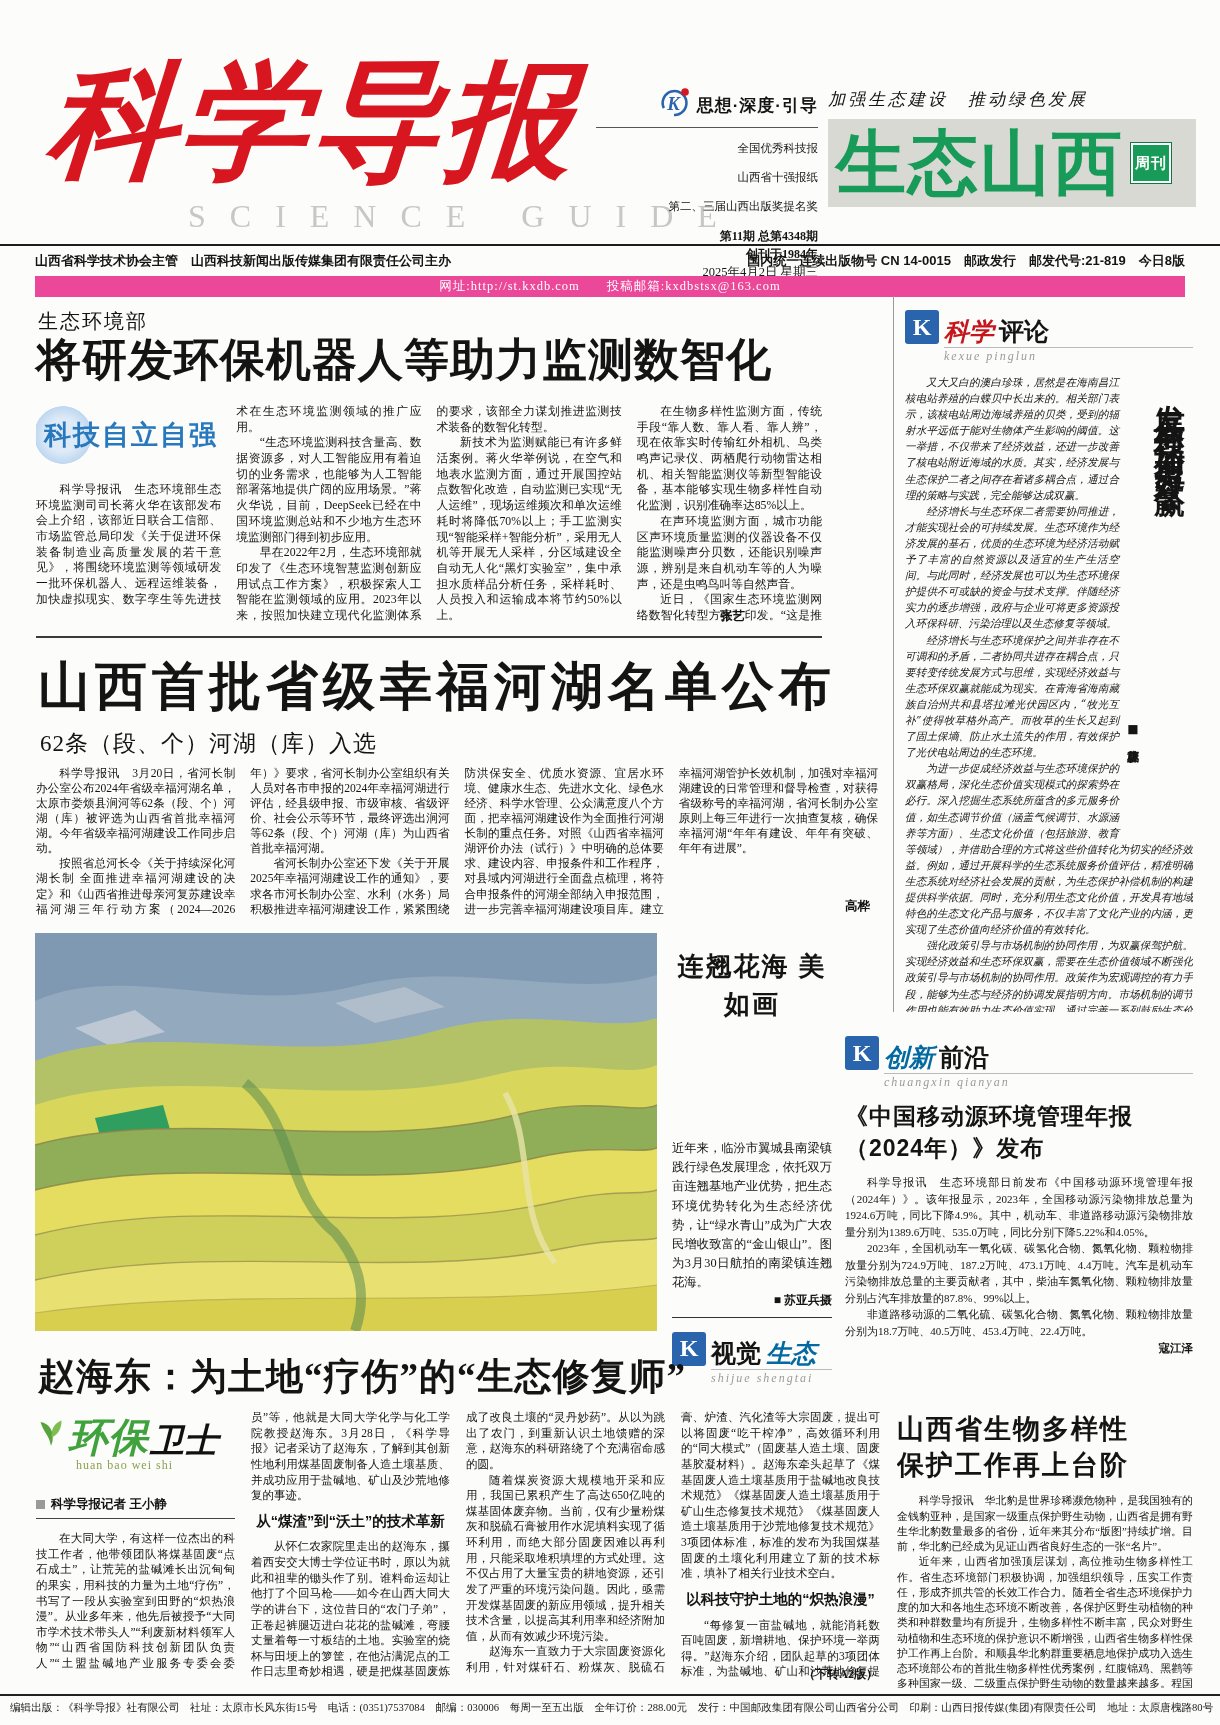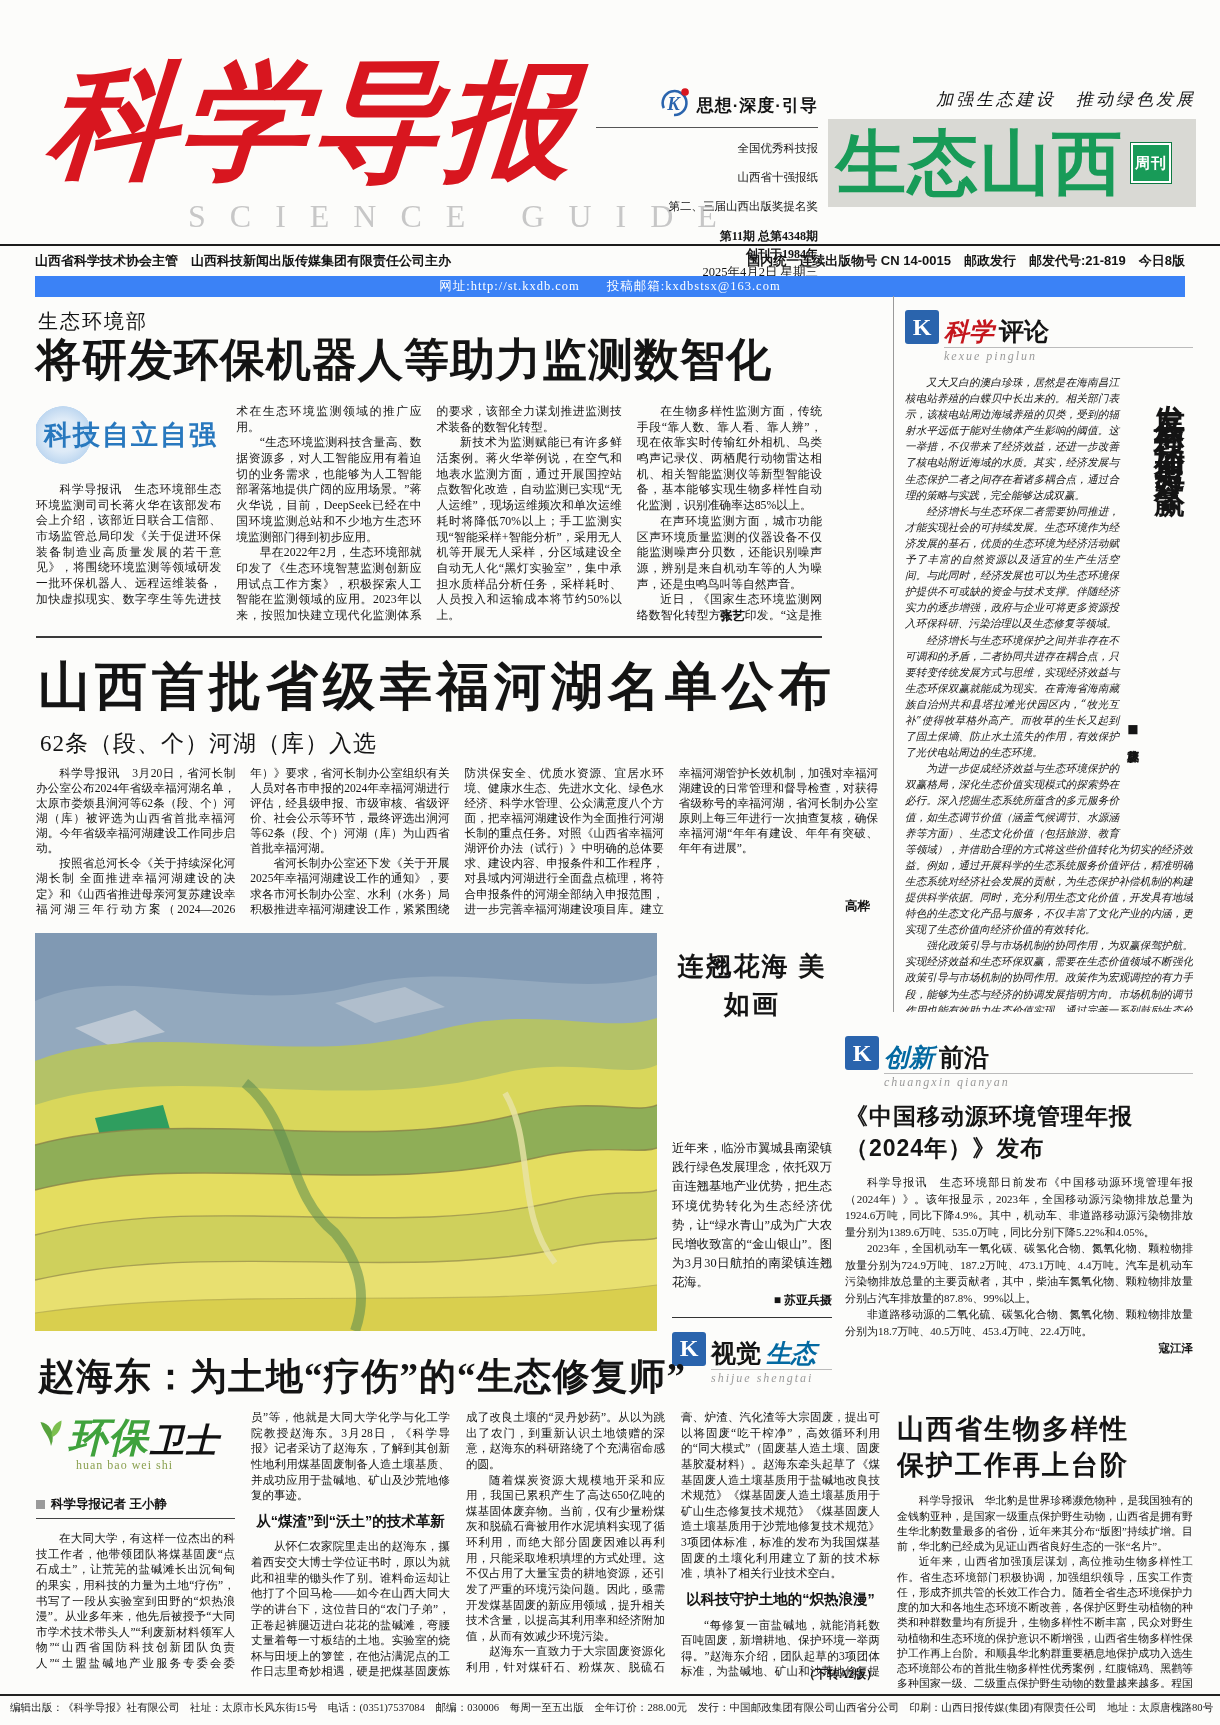--- a/index.html
+++ b/index.html
@@ -14,31 +14,31 @@
     color:#d8161f;font-size:128px;letter-spacing:4px;transform:skewX(-4deg);white-space:nowrap;}
   .mast-en{left:188px;top:198px;font-size:32px;letter-spacing:24px;color:#c7c7c7;
     font-family:"Liberation Serif",serif;white-space:nowrap;}
   .mid-block{left:596px;top:86px;width:222px;text-align:right;}
   .mid-top{display:flex;align-items:center;justify-content:flex-end;gap:6px;border-bottom:1px solid #555;padding-bottom:3px;}
   .mid-slogan{font-size:17px;font-weight:bold;letter-spacing:1px;}
   .mid-honors{font-size:11.5px;line-height:1.55;margin-top:4px;}
   .mid-issue{font-size:12px;line-height:1.5;font-weight:bold;}
   .mid-date{font-size:12.5px;margin-top:1px;}
   .right-block{left:828px;top:88px;width:368px;}
-  .sec-slogan{font-size:17px;letter-spacing:3px;text-align:right;font-style:italic;}
+  .sec-slogan{font-size:17px;letter-spacing:3px;text-align:left;font-style:italic;}
   .sec-box{margin-top:8px;height:88px;background:#d9d9d4;display:flex;align-items:center;padding:0 8px;position:relative;}
   .sec-title{font-size:70px;font-weight:900;color:#189b58;letter-spacing:2px;
     font-family:"Liberation Sans",sans-serif;line-height:88px;white-space:nowrap;}
   .seal{width:40px;height:40px;background:#189b58;color:#fff;border:1px solid #0e7a42;
     box-shadow:inset 0 0 0 2px #fff;display:flex;align-items:center;justify-content:center;
     font-size:15px;font-weight:bold;margin-left:6px;letter-spacing:1px;}
   .top-rule{left:0;top:244px;width:1220px;height:2px;background:#1c1c1c;}
   .pub-line{left:35px;top:252px;width:1150px;display:flex;justify-content:space-between;
     font-size:13px;font-weight:bold;font-family:"Liberation Sans",sans-serif;}
-  .url-bar{left:35px;top:276px;width:1150px;height:21px;background:#3b82f6;color:#fff;
+  .url-bar{left:35px;top:276px;width:1150px;height:21px;background:#ec4899;color:#fff;
     display:flex;align-items:center;justify-content:center;font-size:12.5px;letter-spacing:1px;}
 
   
   .kicker{left:38px;top:308px;font-size:20px;letter-spacing:2px;}
   .hl1{left:36px;top:334px;width:790px;font-size:45px;font-weight:900;letter-spacing:1px;line-height:1.15;white-space:nowrap;}
   .robot-body{left:36px;top:404px;width:786px;height:222px;column-count:4;column-gap:15px;
     column-fill:auto;font-size:11.8px;line-height:1.33;text-align:justify;overflow:hidden;}
   .robot-body p,.river-body p,.zhao-body p,.cmt-body p,.mob-body p,.bio-body p{margin:0;text-indent:2em;}
   .tech-badge{height:72px;position:relative;margin-bottom:6px;text-indent:0;}
   .tech-badge .ring{position:absolute;left:-2px;top:2px;width:58px;height:58px;border-radius:50%;

